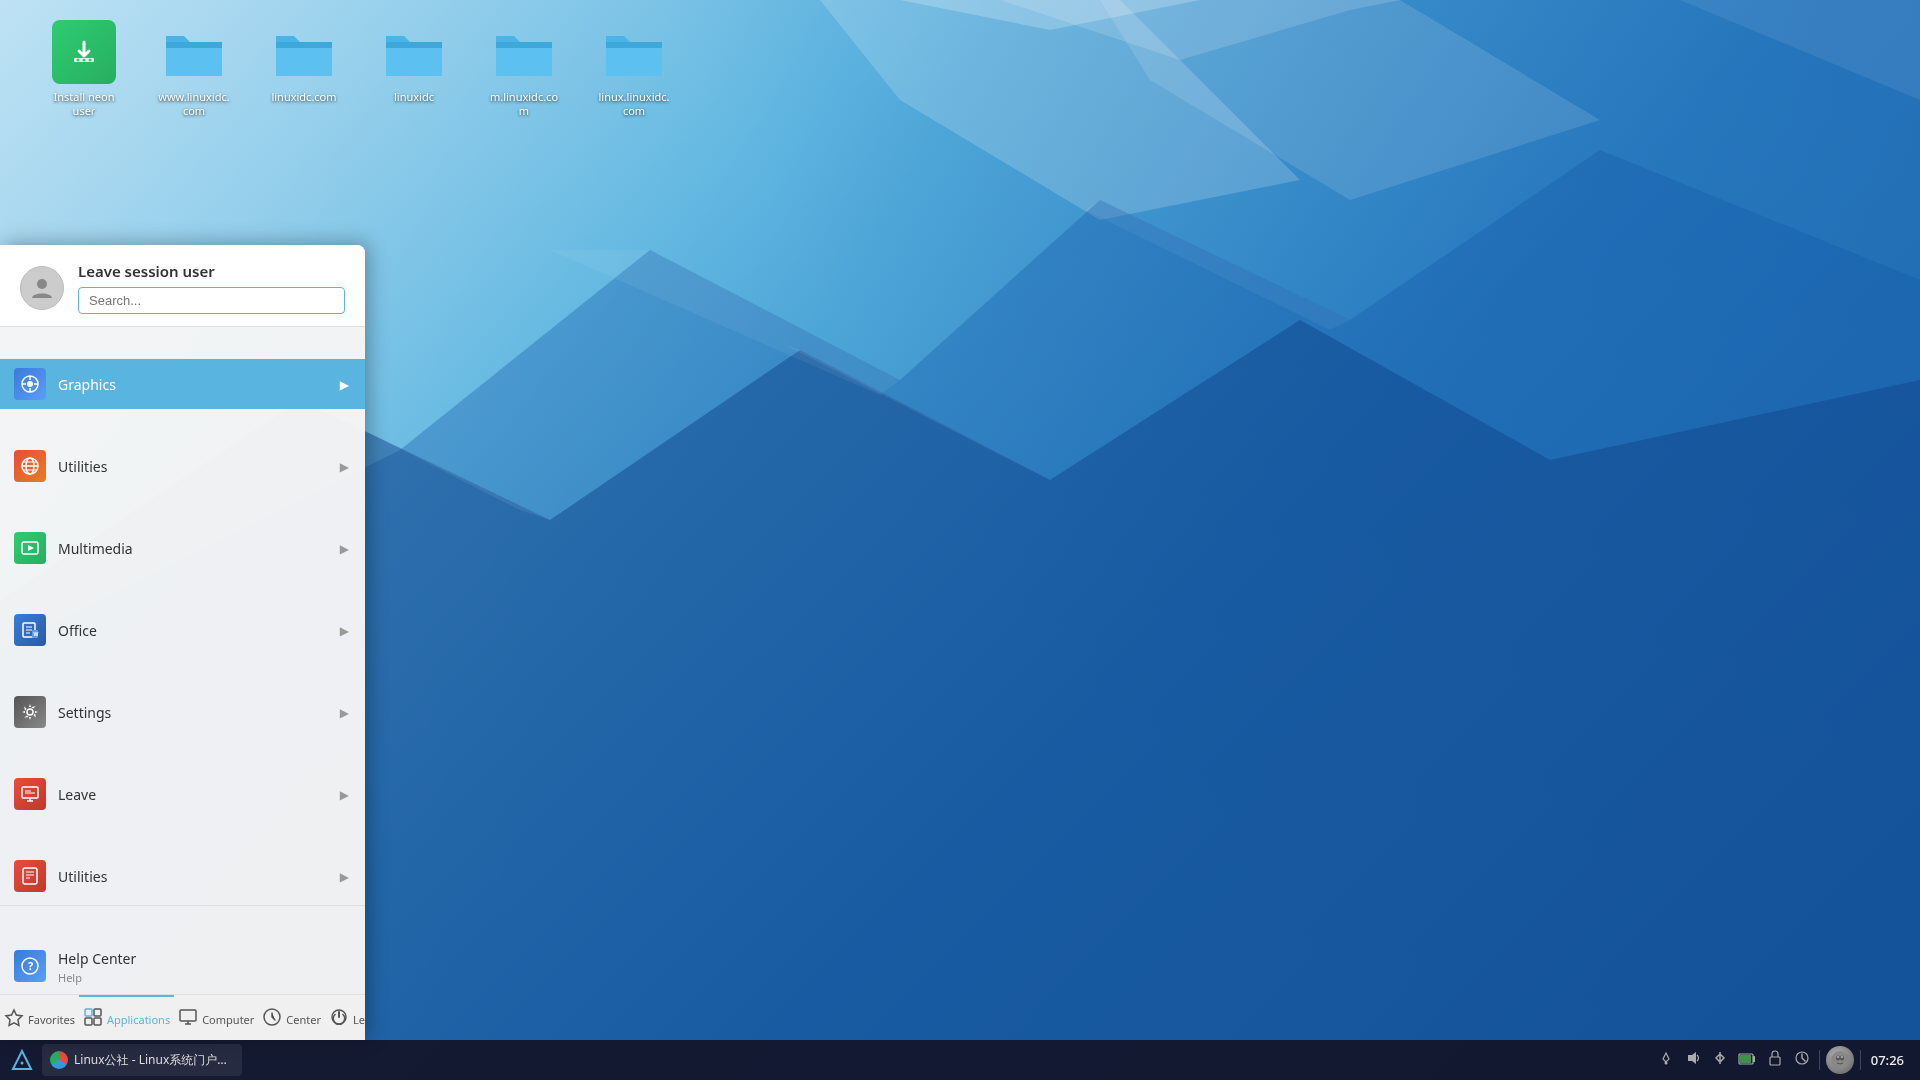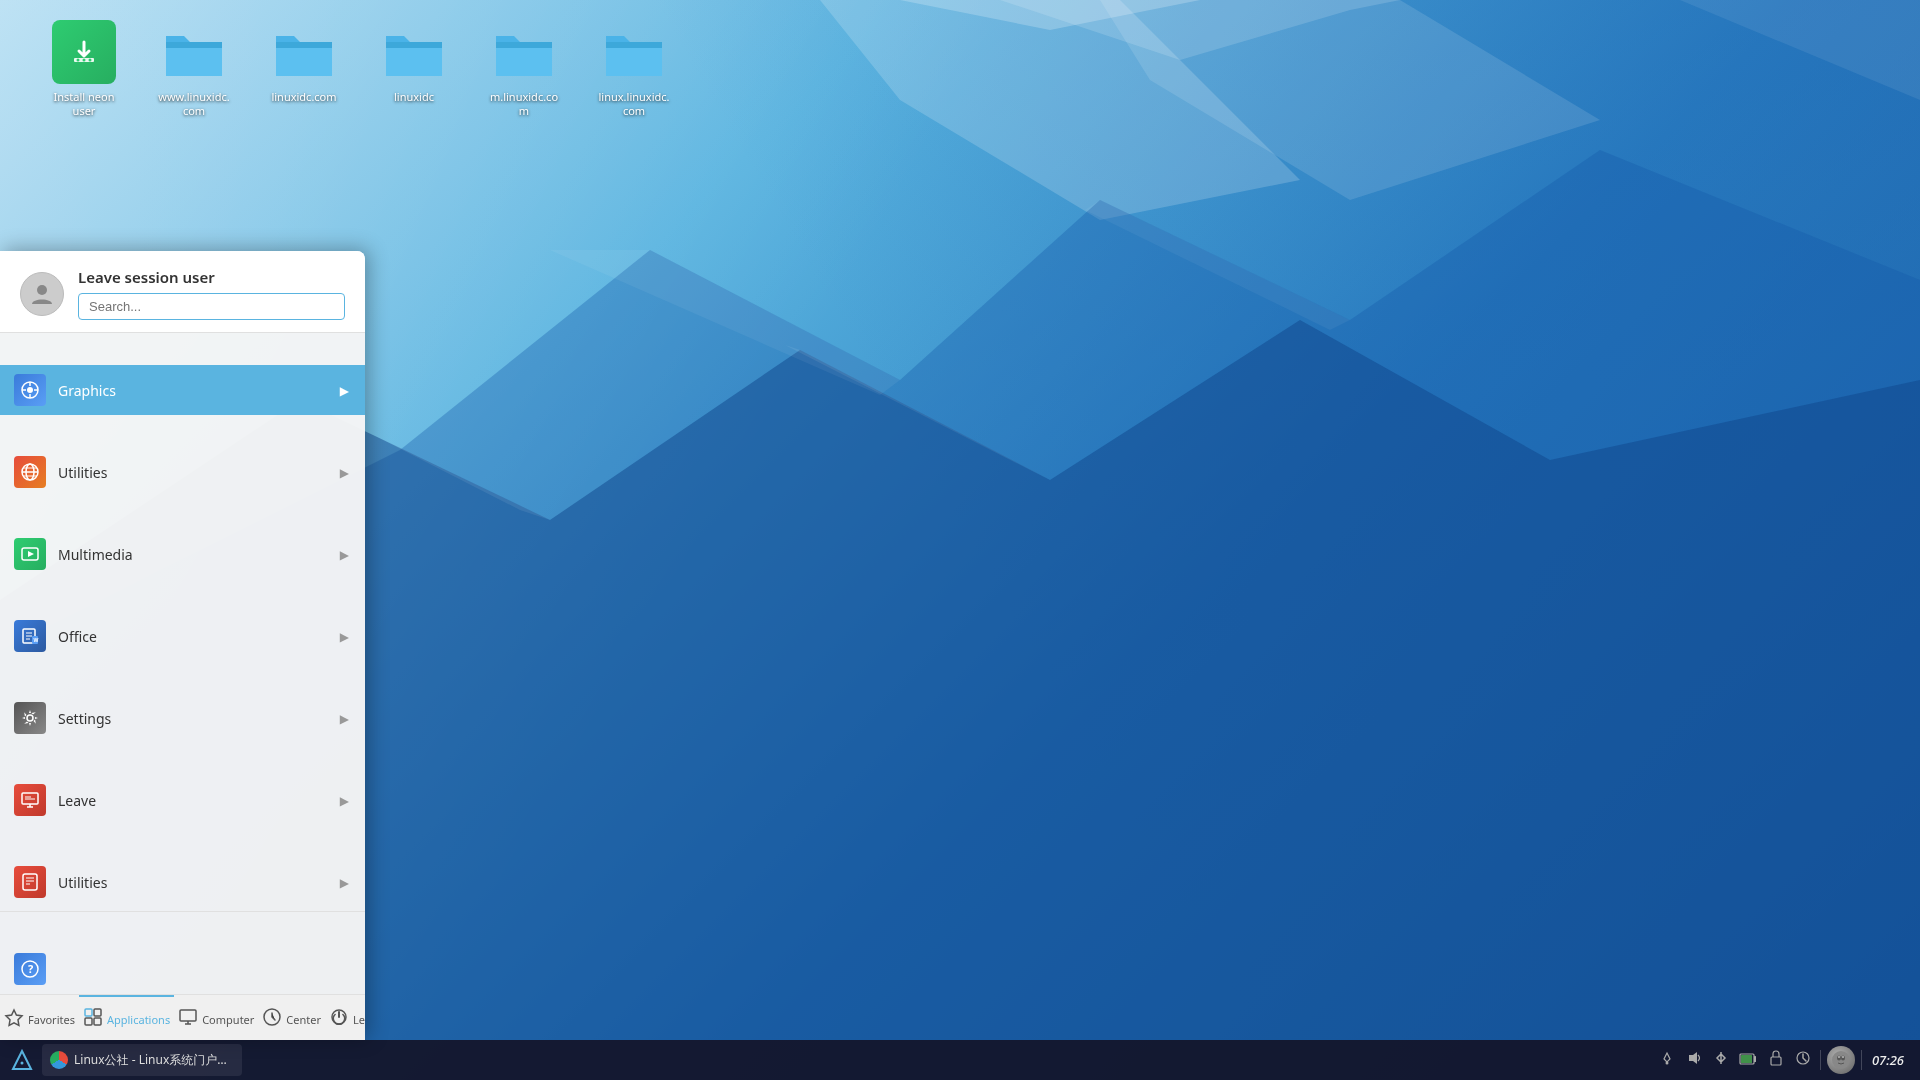--- a/index.html
+++ b/index.html
@@ -101,21 +101,20 @@
       color: #ccc;
       font-size: 14px;
       cursor: pointer;
       padding: 2px 3px;
     }
     .clock {
       color: #eee;
       font-size: 13px;
       font-weight: 500;
       padding: 0 4px;
-      font-style: italic;
     }
     .tray-mascot {
       width: 28px; height: 28px;
       border-radius: 50%;
       background: radial-gradient(circle at 40% 35%, #b0b0b0, #606060);
       display: flex; align-items: center; justify-content: center;
       font-size: 16px;
       cursor: pointer;
     }
 
@@ -529,20 +528,24 @@
 
     <div class="menu-divider"></div>
 
     <div class="menu-item">
       <div class="menu-item-icon icon-help">
         <svg width="20" height="20" viewBox="0 0 20 20" fill="none">
           <circle cx="10" cy="10" r="8" fill="none" stroke="white" stroke-width="1.5"></circle>
           <text x="8" y="14" fill="white" font-size="11" font-weight="bold">?</text>
         </svg>
       </div>
+      <div style="flex:1;">
+        <span class="menu-item-label">Help Center</span>
+        <span class="menu-item-sublabel">Help</span>
+      </div>
     </div>
 
   </div>
 
   <div class="menu-nav">
 
     <div class="menu-nav-item">
       <span class="menu-nav-icon">
         <svg width="20" height="20" viewBox="0 0 20 20">
             <path d="M10 3 L12.4 8.1 L18 8.9 L14 12.8 L14.9 18.4 L10 15.9 L5.1 18.4 L6 12.8 L2 8.9 L7.6 8.1 Z" fill="none" stroke="#555" stroke-width="1.5"></path>

